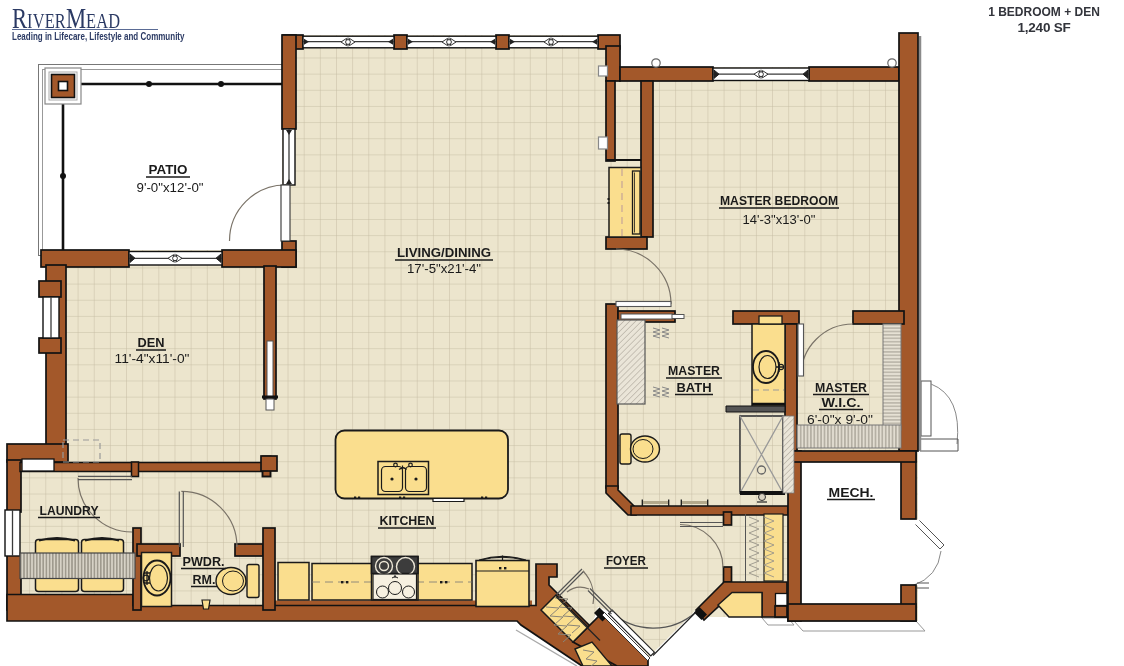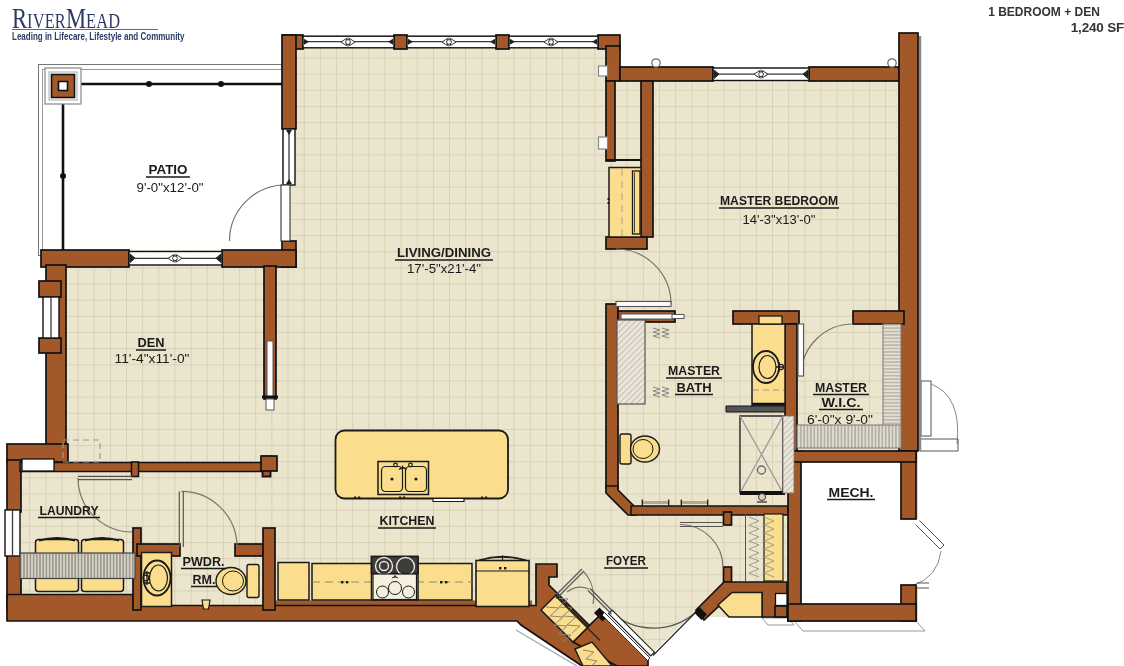--- a/index.html
+++ b/index.html
@@ -7,21 +7,21 @@
   svg{position:absolute;top:0;left:0;}
   .logo{position:absolute;left:12px;top:2px;color:#2b3a64;font-family:"Liberation Serif",serif;}
   .lg1{font-size:29px;}.lg2{font-size:21px;letter-spacing:0.2px;}
   .wm{transform:scaleX(0.78);transform-origin:0 0;white-space:nowrap;}
   .tg{display:inline-block;transform:scaleX(0.8);transform-origin:0 0;white-space:nowrap;}
   .tag{font-family:"Liberation Sans",sans-serif;font-size:10px;font-weight:bold;color:#2b3a64;margin-top:0px;letter-spacing:0px;}
   .rule{height:1.4px;background:#5a6b95;width:146px;margin-top:-6px;margin-bottom:1px;}
   .title{position:absolute;right:0px;top:0px;text-align:center;width:160px;white-space:nowrap;}
   .t1{color:#1b80c7;font-size:26px;font-weight:bold;letter-spacing:-0.5px;line-height:26px;}
   .t2{color:#32343b;font-size:12px;font-weight:bold;margin-top:5px;line-height:14px;}
-  .t3{color:#32343b;font-size:13.5px;font-weight:bold;margin-top:1.5px;line-height:13.5px;letter-spacing:-0.2px;text-align:right;}
+  .t3{color:#32343b;font-size:13.5px;font-weight:bold;margin-top:1.5px;line-height:13.5px;letter-spacing:-0.2px;}
 </style>
 </head>
 <body>
 <div id="page">
 <svg width="1124" height="666" viewBox="0 0 1124 666">
 <defs>
   <pattern id="tiles" width="16.15" height="16.15" patternUnits="userSpaceOnUse" x="13" y="9.05">
     <rect width="16.15" height="16.15" fill="none"></rect>
     <path d="M0,0 H16.15 M0,0 V16.15" stroke="#c6bda4" stroke-width="1" fill="none"></path>
   </pattern>

